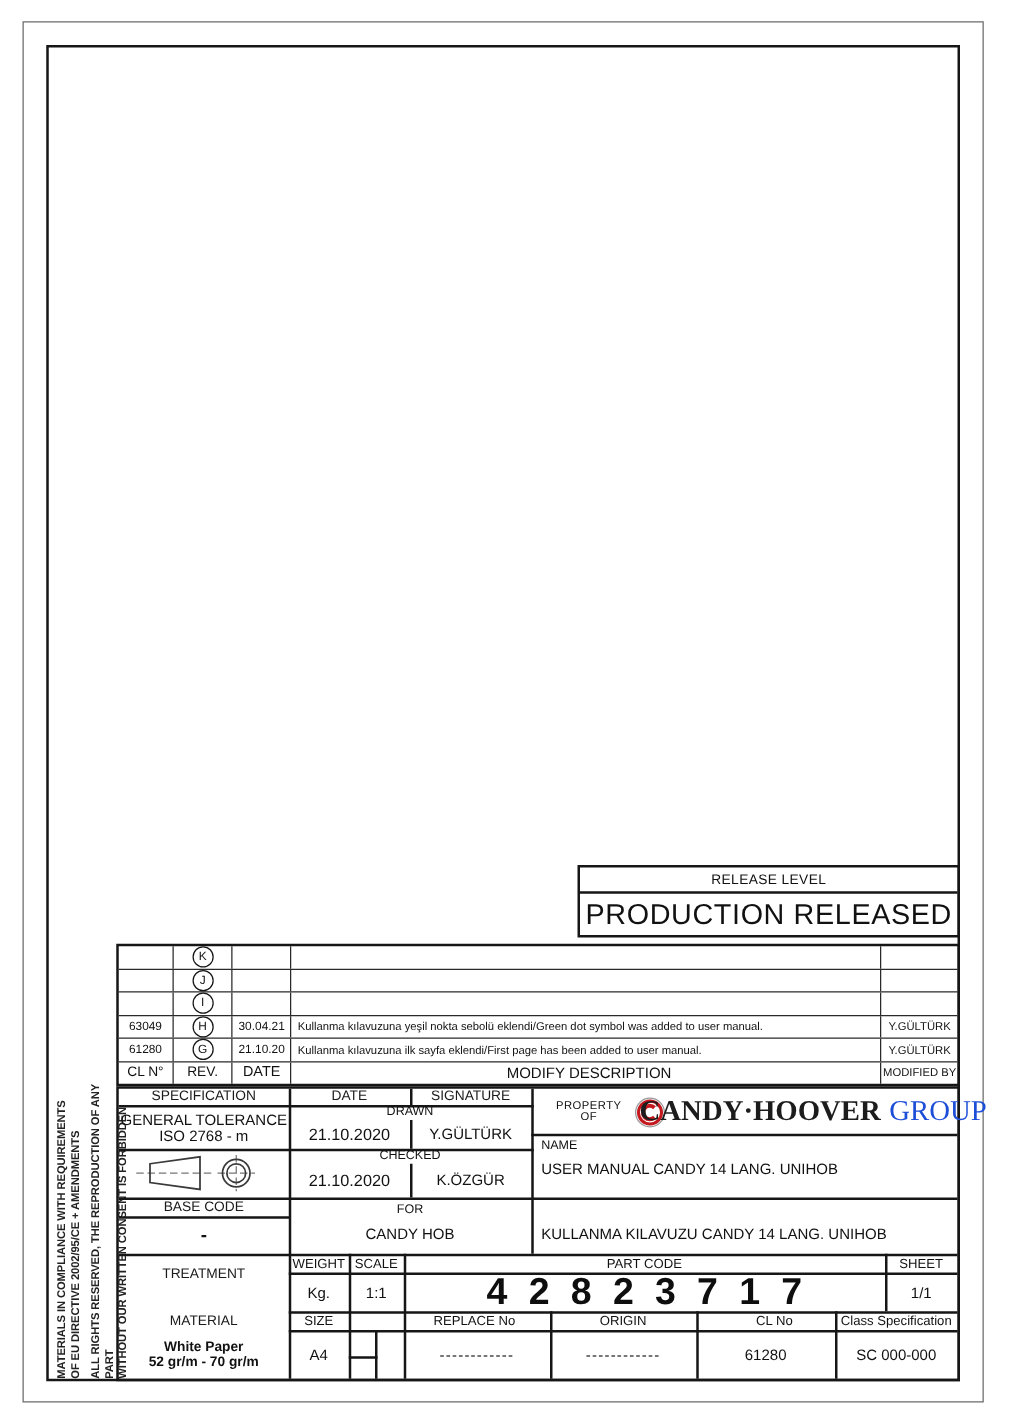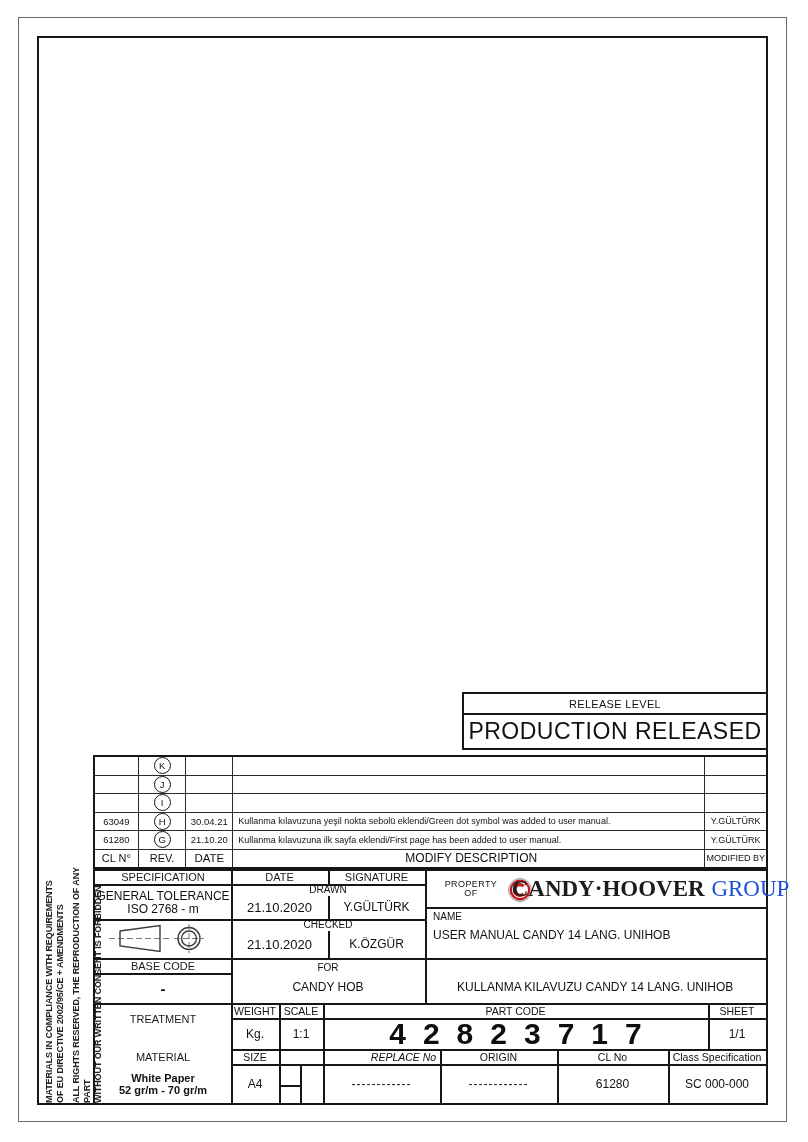--- a/index.html
+++ b/index.html
@@ -186,35 +186,35 @@
     <svg class="abs" style="left:412px;top:6px;" width="26" height="26" viewBox="0 0 26 26">
       <circle cx="13" cy="13" r="11.5" fill="#f4f4f4" stroke="#9a9a9a" stroke-width="1"></circle>
       <circle cx="13" cy="13" r="9.2" fill="#ffffff" stroke="#c41a1f" stroke-width="2.4"></circle>
       <path d="M 16.6,9.2 A 5.4,5.4 0 1 0 16.6,16.8" fill="none" stroke="#c41a1f" stroke-width="3.2"></path>
     </svg>
     <div class="cell brand-serif" style="left:440px;top:0;width:231px;height:36px;font-size:23px;white-space:pre;">
       <span class="bold" style="color:#1c1c1c;">CANDY·HOOVER</span><span style="color:#949494;letter-spacing:1px;"> </span><span style="color:#1d4ed8;">GROUP</span>
     </div>
     <div class="cell left" style="left:338px;top:40px;width:330px;height:12px;font-size:10px;">NAME</div>
     <div class="cell left" style="left:338px;top:56px;width:330px;height:16px;font-size:12px;">USER MANUAL CANDY 14 LANG. UNIHOB</div>
-    <div class="cell left" style="left:338px;top:108px;width:330px;height:16px;font-size:12px;margin-left:24px;">KULLANMA KILAVUZU CANDY 14 LANG. UNIHOB</div>
+    <div class="cell left" style="left:338px;top:108px;width:330px;height:16px;font-size:12px;">KULLANMA KILAVUZU CANDY 14 LANG. UNIHOB</div>
 
     <div class="cell" style="left:136px;top:134px;width:48px;height:13px;font-size:10.5px;">WEIGHT</div>
     <div class="cell" style="left:184px;top:134px;width:44px;height:13px;font-size:10.5px;">SCALE</div>
     <div class="cell" style="left:228px;top:134px;width:385px;height:13px;font-size:10.5px;">PART CODE</div>
     <div class="cell" style="left:613px;top:134px;width:58px;height:13px;font-size:10.5px;">SHEET</div>
     <div class="cell" style="left:136px;top:149px;width:48px;height:29px;font-size:12px;">Kg.</div>
     <div class="cell" style="left:184px;top:149px;width:44px;height:29px;font-size:12px;">1:1</div>
     <div class="cell digits" style="left:228px;top:147px;width:385px;height:31px;">42823717</div>
     <div class="cell" style="left:613px;top:149px;width:58px;height:29px;font-size:12px;">1/1</div>
 
     <div class="cell" style="left:136px;top:180px;width:48px;height:13px;font-size:10.5px;">SIZE</div>
-    <div class="cell" style="left:244px;top:180px;width:129px;height:13px;font-size:10.5px;font-style:italic;">REPLACE No</div>
+    <div class="cell" style="left:220px;top:180px;width:129px;height:13px;font-size:10.5px;">REPLACE No</div>
     <div class="cell" style="left:345px;top:180px;width:117px;height:13px;font-size:10.5px;">ORIGIN</div>
-    <div class="cell" style="left:462px;top:180px;width:111px;height:13px;font-size:10.5px;">CL No</div>
+    <div class="cell" style="left:462px;top:180px;width:125px;height:13px;font-size:10.5px;">CL No</div>
     <div class="cell" style="left:573px;top:180px;width:98px;height:13px;font-size:10.5px;">Class Specification</div>
     <div class="cell" style="left:136px;top:195px;width:48px;height:37px;font-size:12px;">A4</div>
     <div class="cell" style="left:228px;top:195px;width:117px;height:37px;font-size:12px;letter-spacing:1px;">------------</div>
     <div class="cell" style="left:345px;top:195px;width:117px;height:37px;font-size:12px;letter-spacing:1px;">------------</div>
     <div class="cell" style="left:462px;top:195px;width:111px;height:37px;font-size:12px;">61280</div>
     <div class="cell" style="left:573px;top:195px;width:98px;height:37px;font-size:12px;">SC 000-000</div>
 
   </div>
 </div>
 

